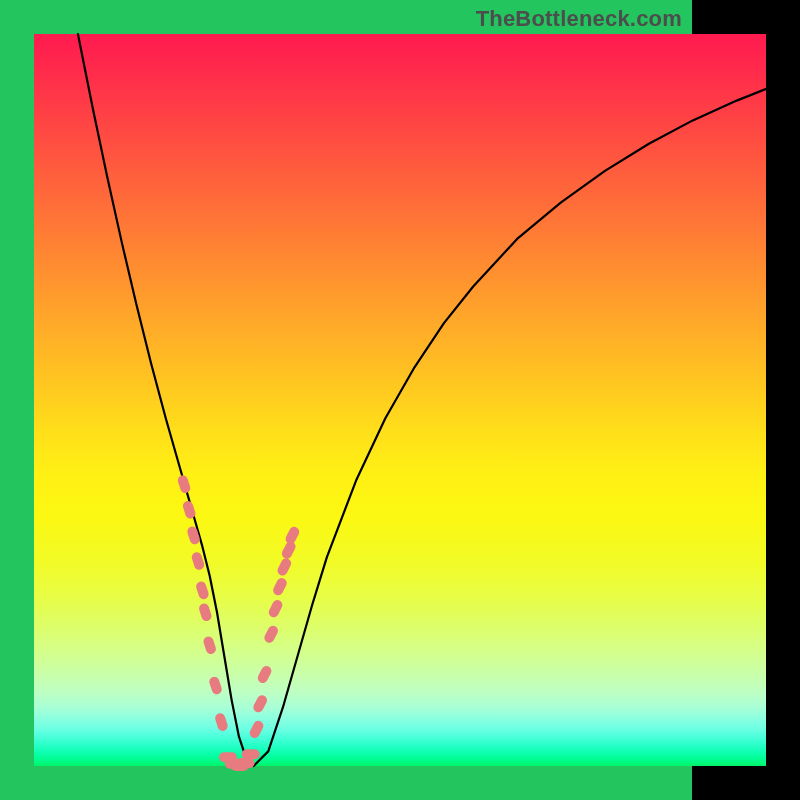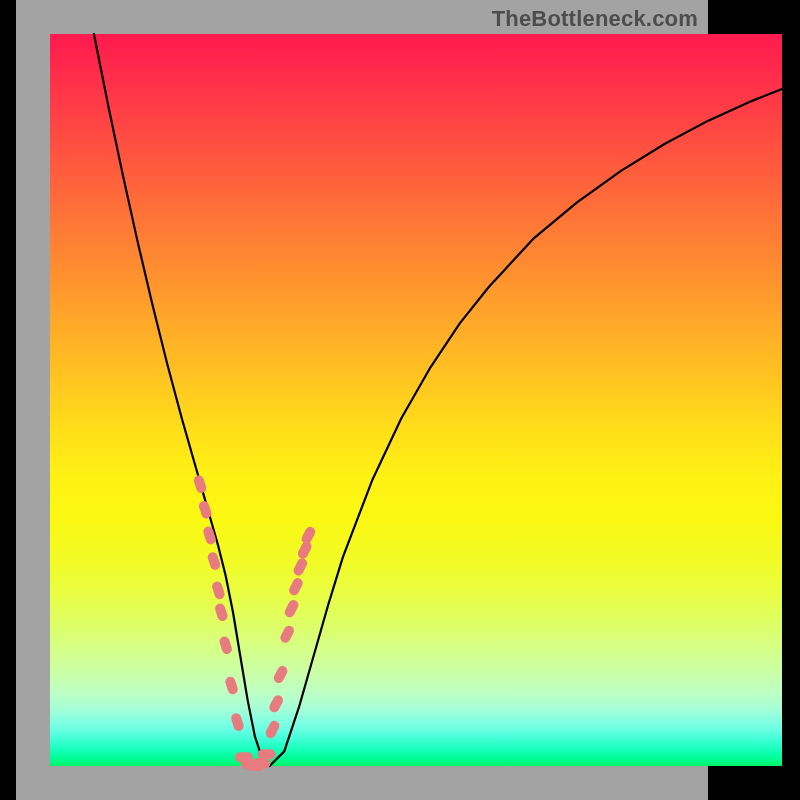--- a/index.html
+++ b/index.html
@@ -6,23 +6,23 @@
     margin: 0;
     padding: 0;
     width: 800px;
     height: 800px;
     overflow: hidden;
     background: #000;
     font-family: Arial, Helvetica, sans-serif;
   }
   .frame {
     position: absolute;
-    left: 16px; top: 0;
+    left: 0; top: 0;
     width: 692px; height: 800px;
-    background: #a3a3a3;
+    background: #22c55e;
   }
   .plot-area {
     position: absolute;
     left: 34px;
     top: 34px;
     width: 732px;
     height: 732px;
     
     background: linear-gradient(
       to bottom,

